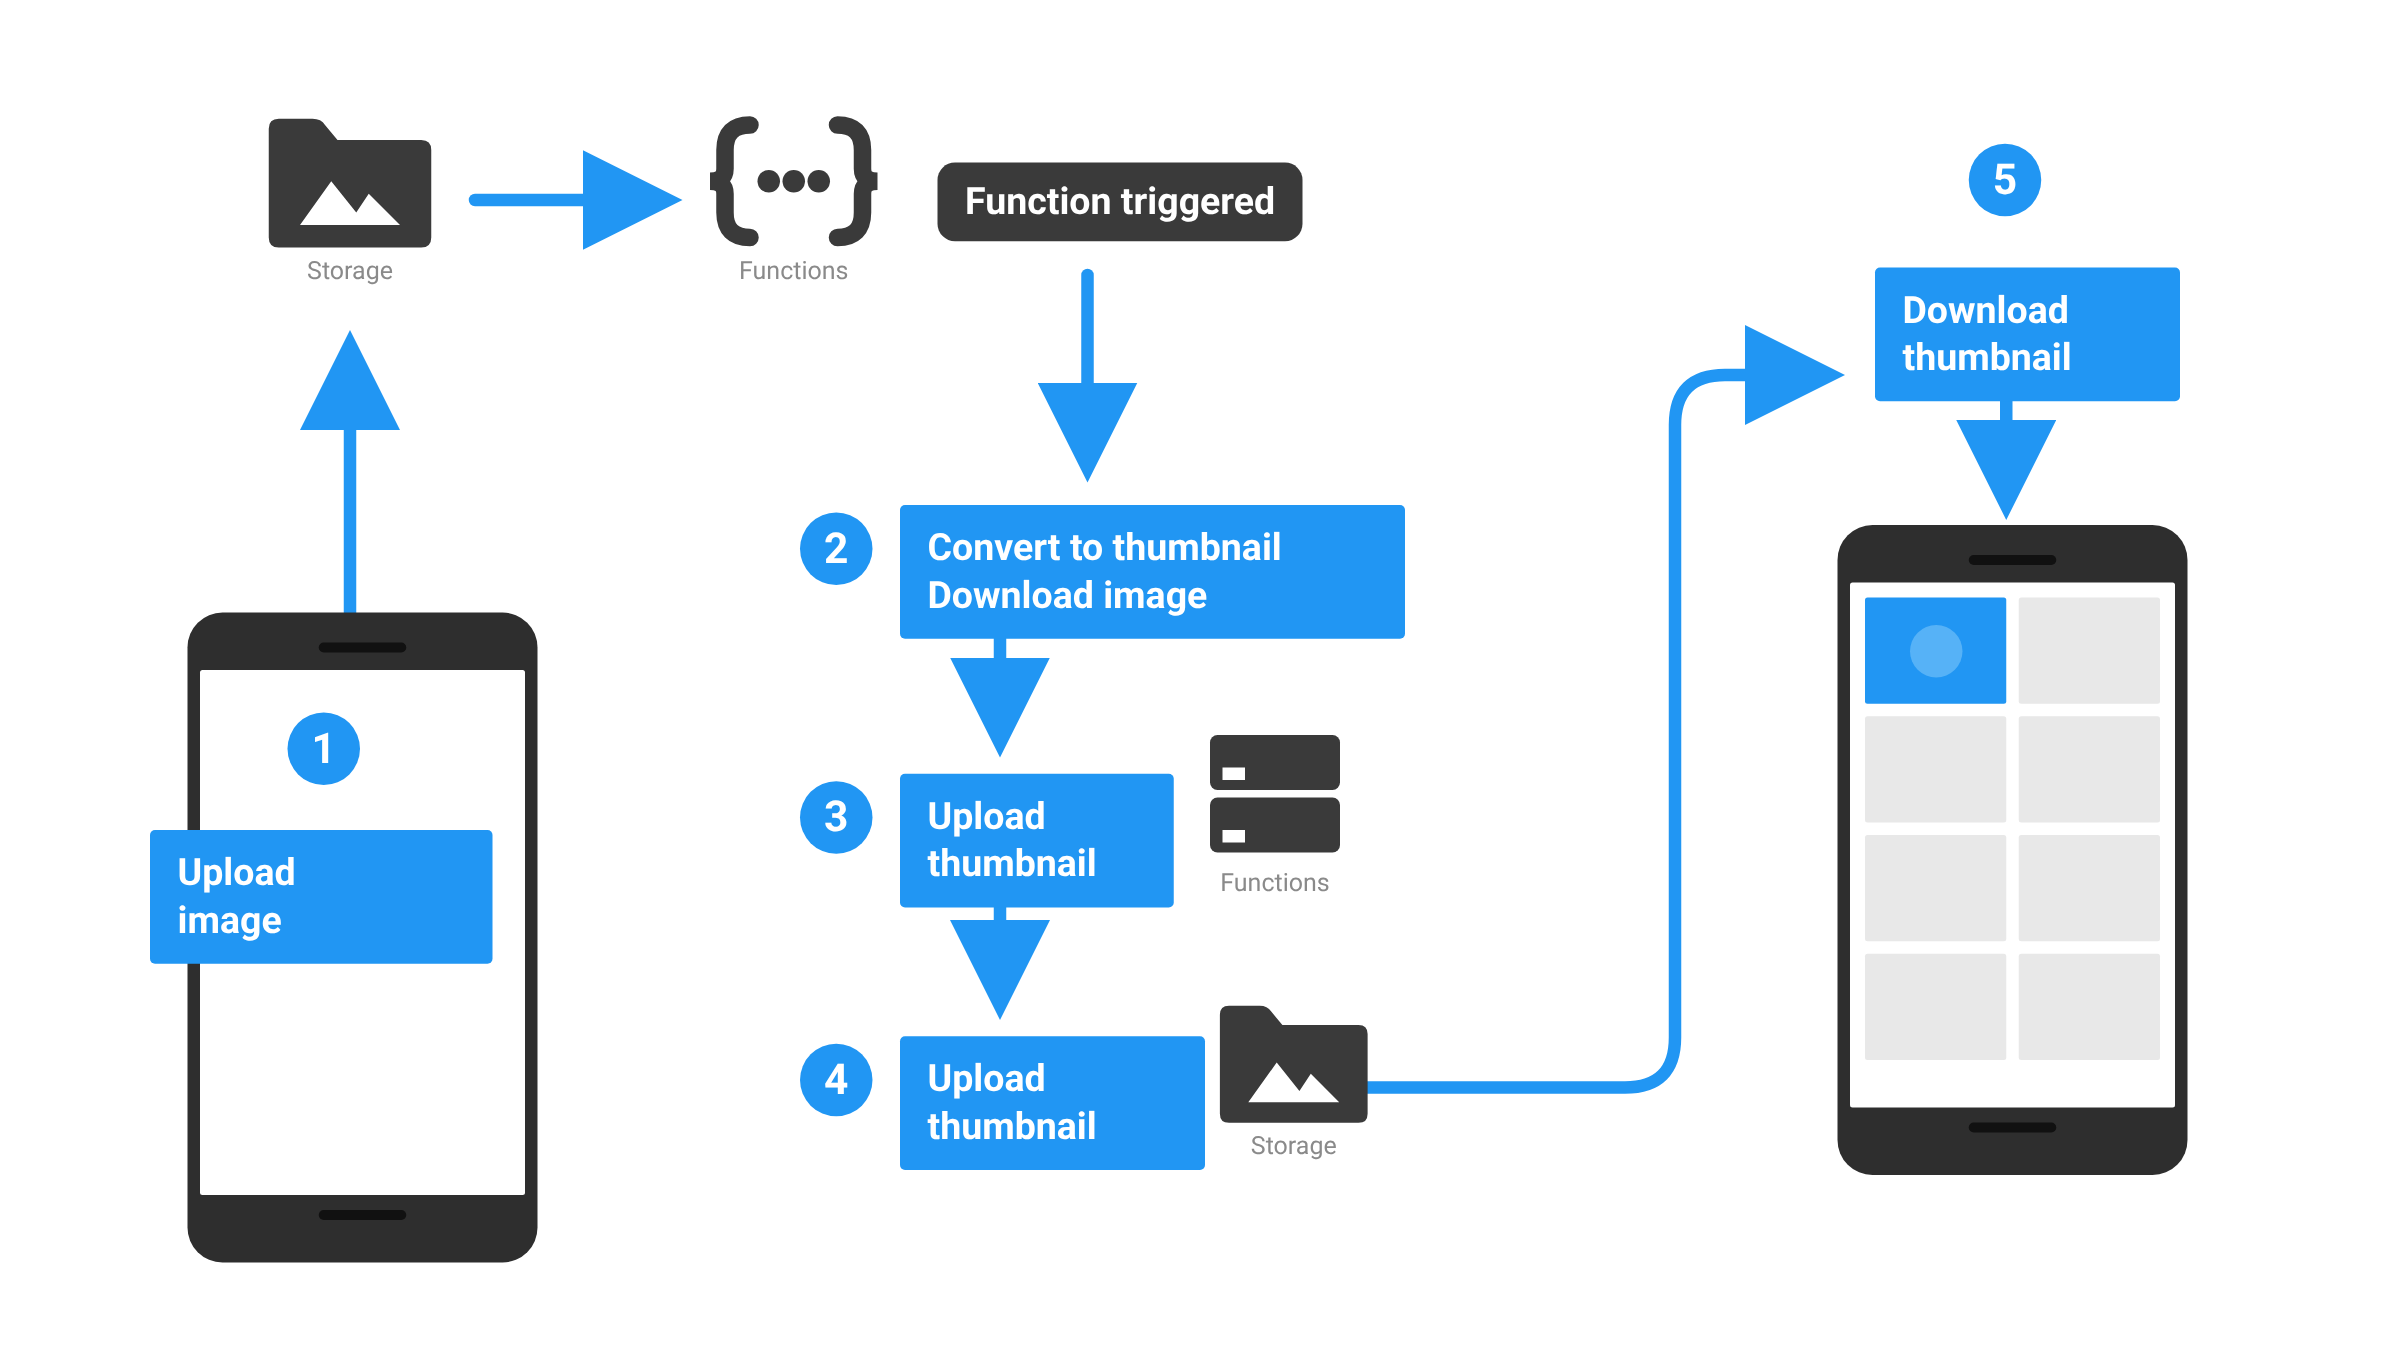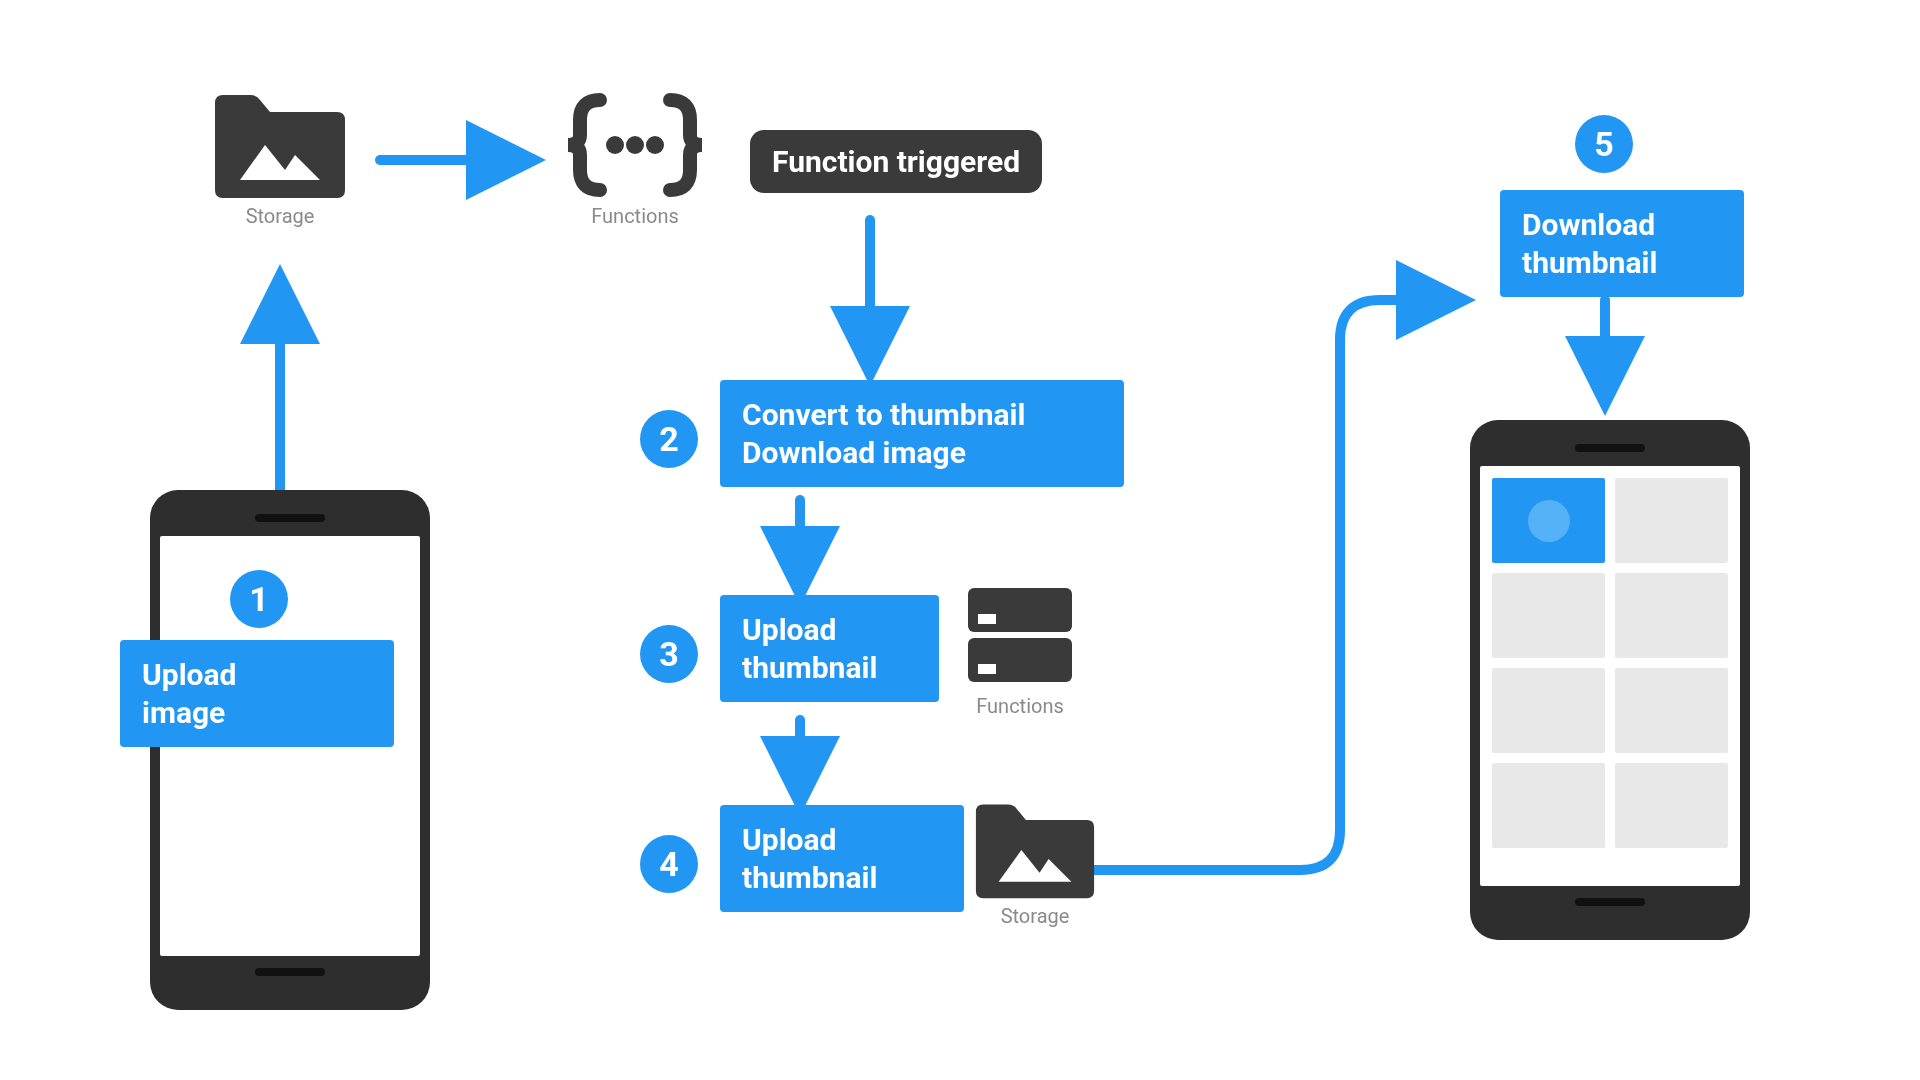--- a/index.html
+++ b/index.html
@@ -37,20 +37,21 @@
   }
   .box-blue {
     background: #2196F3;
     color: #fff;
     font-weight: 700;
     font-size: 30px;
     padding: 16px 22px;
     border-radius: 4px;
     position: absolute;
     line-height: 1.25;
+    margin-top: 24px;
   }
   .box-dark {
     background: #3A3A3A;
     color: #fff;
     font-weight: 700;
     font-size: 30px;
     padding: 14px 22px;
     border-radius: 14px;
     position: absolute;
   }

